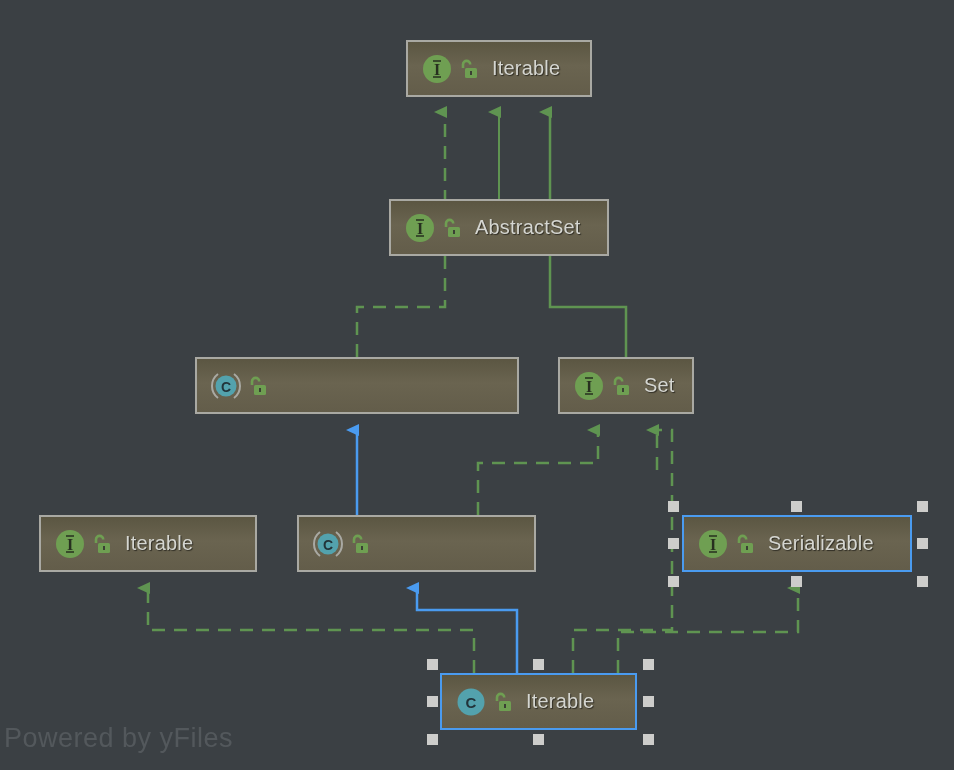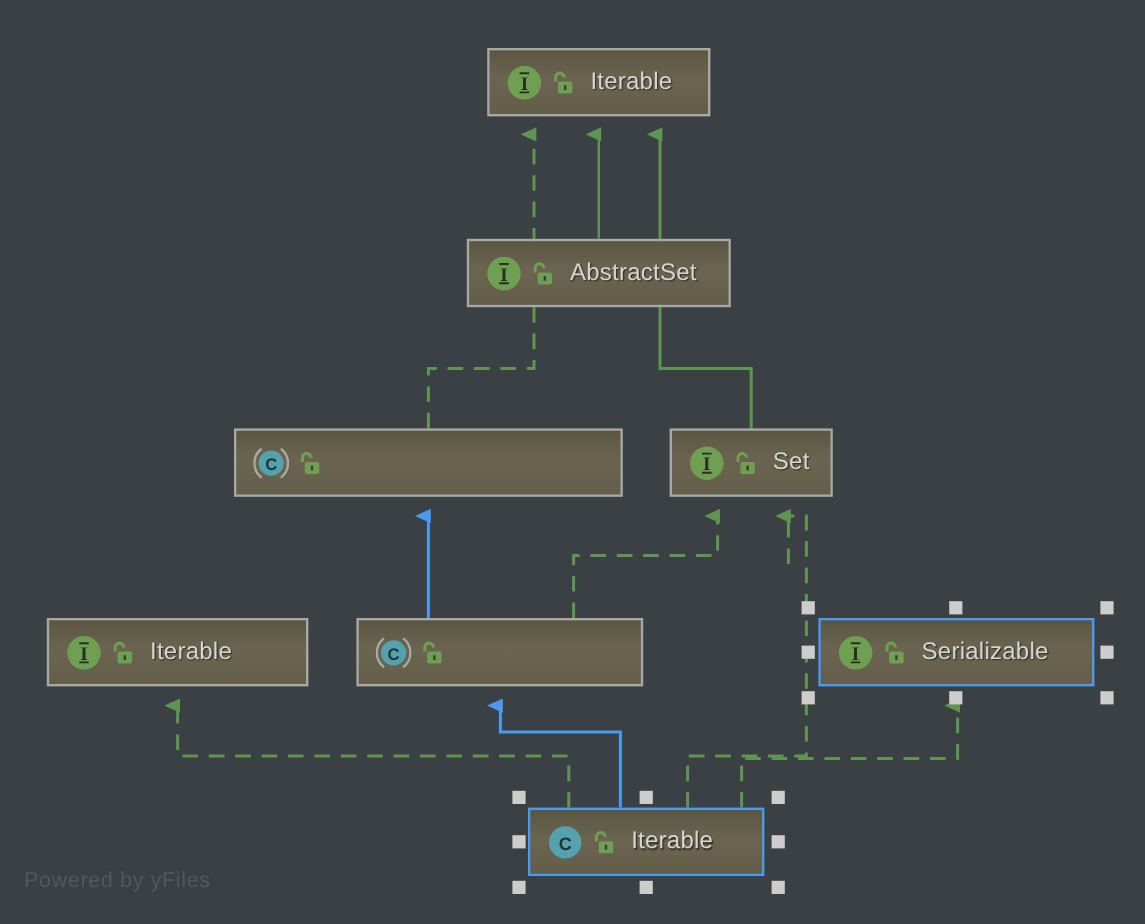--- a/index.html
+++ b/index.html
@@ -57,24 +57,24 @@
   }
   .handle {
     position: absolute;
     width: 11px;
     height: 11px;
     background: #cdcdcb;
     box-sizing: border-box;
   }
   .watermark {
     position: absolute;
-    left: 20px;
+    left: 4px;
     top: 723px;
     color: #53585c;
-    font-size: 18px;
+    font-size: 27px;
     letter-spacing: 0.5px;
     white-space: nowrap;
   }
 </style>
 </head>
 <body>
 
 <div id="canvas">
 
   <svg id="edge-layer" viewBox="0 0 954 770" width="954" height="770">

